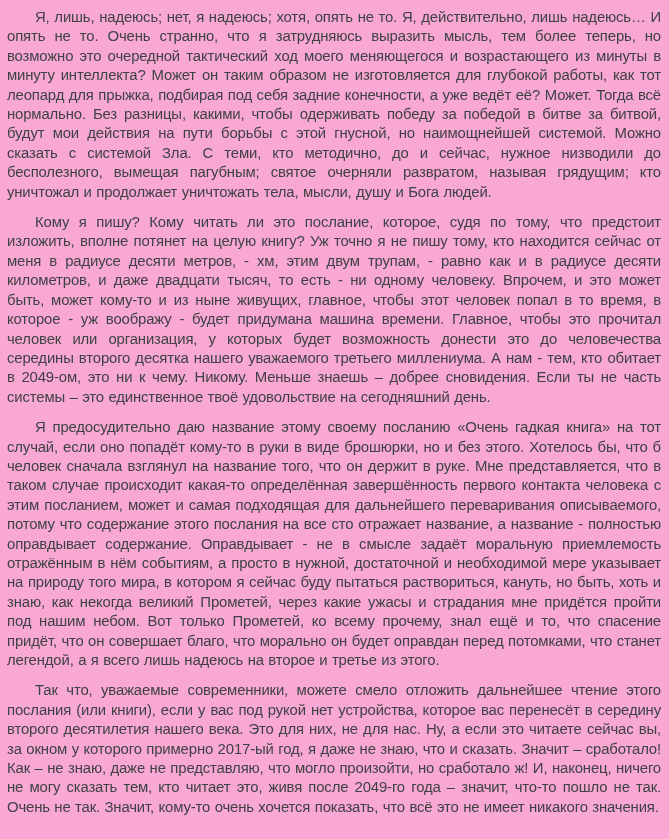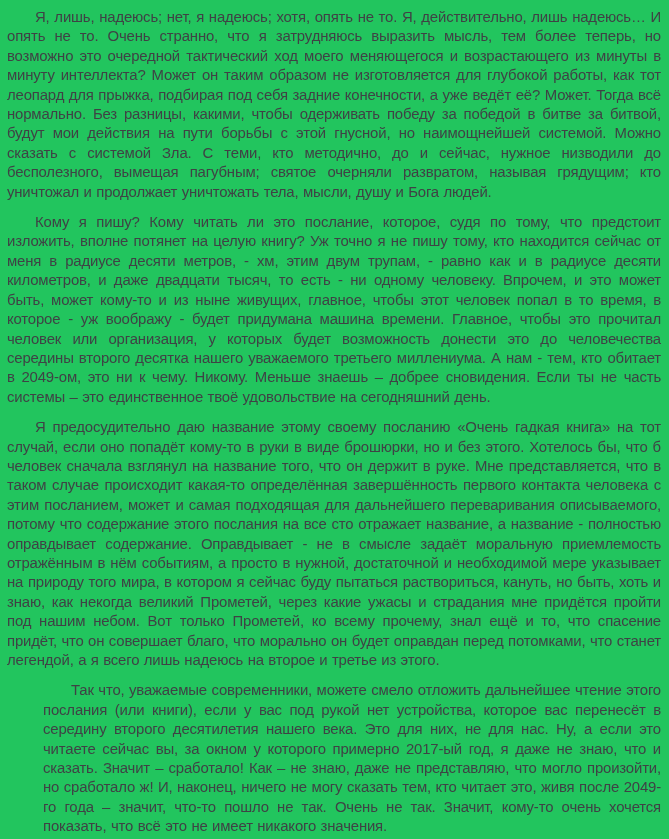--- a/index.html
+++ b/index.html
@@ -4,40 +4,39 @@
 <style>
   html, body {
     margin: 0;
     padding: 0;
     background: #ffffff;
   }
   .page {
     width: 669px;
     height: 839px;
     box-sizing: border-box;
-    background: #22c55e;
+    background: #f9a8d4;
     padding: 8px 8px 0 7px;
     overflow: hidden;
   }
   .page p {
     margin: 0 0 11px 0;
     font-family: "Liberation Sans", "DejaVu Sans", sans-serif;
     font-size: 14.9px;
     line-height: 19.4px;
     letter-spacing: -0.15px;
     color: #3f4245;
     text-align: justify;
     text-justify: inter-word;
     text-indent: 28px;
     hyphens: none;
     word-spacing: 0.5px;
   }
   .page p:last-child {
     margin-bottom: 0;
-    margin-left: 36px;
   }
 </style>
 </head>
 <body>
 
 <div class="page">
   <p>Я, лишь, надеюсь; нет, я надеюсь; хотя, опять не то. Я, действительно, лишь надеюсь… И опять не то. Очень странно, что я затрудняюсь выразить мысль, тем более теперь, но возможно это очередной тактический ход моего меняющегося и возрастающего из минуты в минуту интеллекта? Может он таким образом не изготовляется для глубокой работы, как тот леопард для прыжка, подбирая под себя задние конечности, а уже ведёт её? Может. Тогда всё нормально. Без разницы, какими, чтобы одерживать победу за победой в битве за битвой, будут мои действия на пути борьбы с этой гнусной, но наимощнейшей системой. Можно сказать с системой Зла. С теми, кто методично, до и сейчас, нужное низводили до бесполезного, вымещая пагубным; святое очерняли развратом, называя грядущим; кто уничтожал и продолжает уничтожать тела, мысли, душу и Бога людей.</p>
   <p>Кому я пишу? Кому читать ли это послание, которое, судя по тому, что предстоит изложить, вполне потянет на целую книгу? Уж точно я не пишу тому, кто находится сейчас от меня в радиусе десяти метров, - хм, этим двум трупам, - равно как и в радиусе десяти километров, и даже двадцати тысяч, то есть - ни одному человеку. Впрочем, и это может быть, может кому-то и из ныне живущих, главное, чтобы этот человек попал в то время, в которое - уж воображу - будет придумана машина времени. Главное, чтобы это прочитал человек или организация, у которых будет возможность донести это до человечества середины второго десятка нашего уважаемого третьего миллениума. А нам - тем, кто обитает в 2049-ом, это ни к чему. Никому. Меньше знаешь – добрее сновидения. Если ты не часть системы – это единственное твоё удовольствие на сегодняшний день.</p>
   <p>Я предосудительно даю название этому своему посланию «Очень гадкая книга» на тот случай, если оно попадёт кому-то в руки в виде брошюрки, но и без этого. Хотелось бы, что б человек сначала взглянул на название того, что он держит в руке. Мне представляется, что в таком случае происходит какая-то определённая завершённость первого контакта человека с этим посланием, может и самая подходящая для дальнейшего переваривания описываемого, потому что содержание этого послания на все сто отражает название, а название - полностью оправдывает содержание. Оправдывает - не в смысле задаёт моральную приемлемость отражённым в нём событиям, а просто в нужной, достаточной и необходимой мере указывает на природу того мира, в котором я сейчас буду пытаться раствориться, кануть, но быть, хоть и знаю, как некогда великий Прометей, через какие ужасы и страдания мне придётся пройти под нашим небом. Вот только Прометей, ко всему прочему, знал ещё и то, что спасение придёт, что он совершает благо, что морально он будет оправдан перед потомками, что станет легендой, а я всего лишь надеюсь на второе и третье из этого.</p>
   <p>Так что, уважаемые современники, можете смело отложить дальнейшее чтение этого послания (или книги), если у вас под рукой нет устройства, которое вас перенесёт в середину второго десятилетия нашего века. Это для них, не для нас. Ну, а если это читаете сейчас вы, за окном у которого примерно 2017-ый год, я даже не знаю, что и сказать. Значит – сработало! Как – не знаю, даже не представляю, что могло произойти, но сработало ж! И, наконец, ничего не могу сказать тем, кто читает это, живя после 2049-го года – значит, что-то пошло не так. Очень не так. Значит, кому-то очень хочется показать, что всё это не имеет никакого значения.</p>

